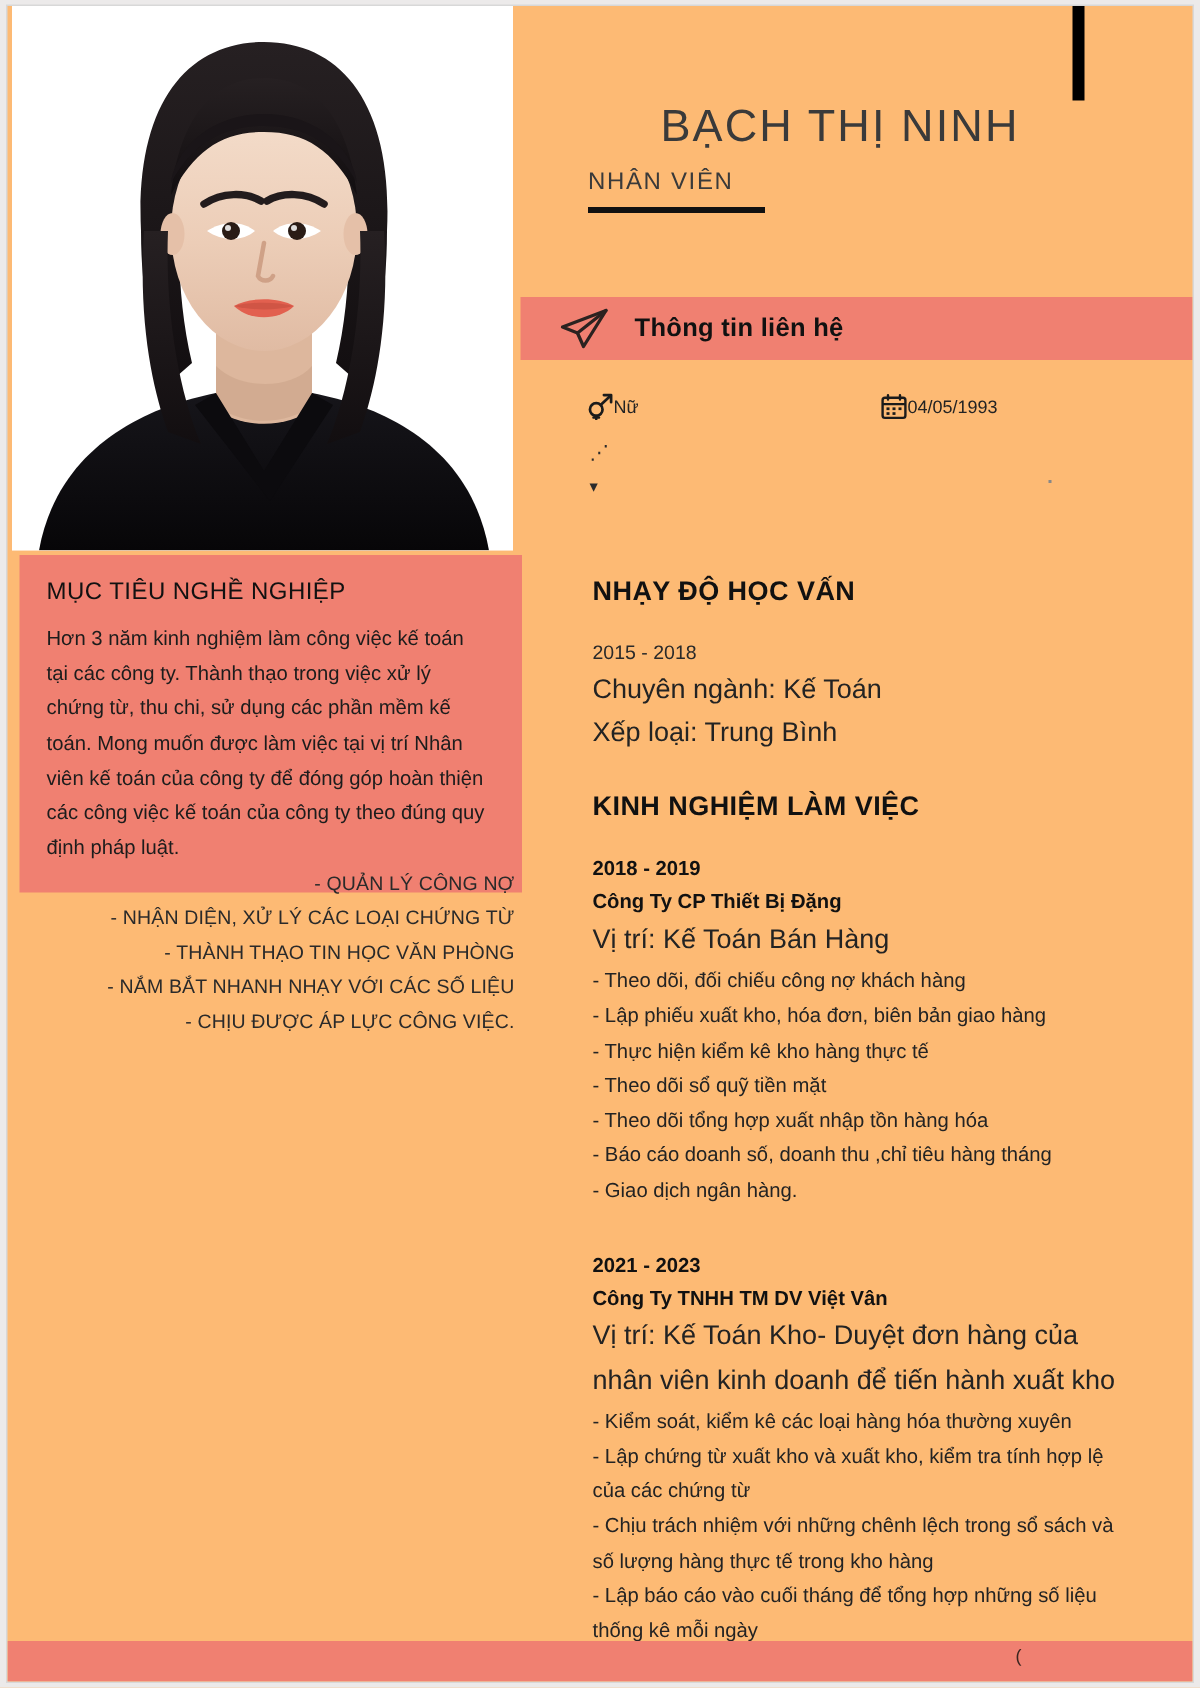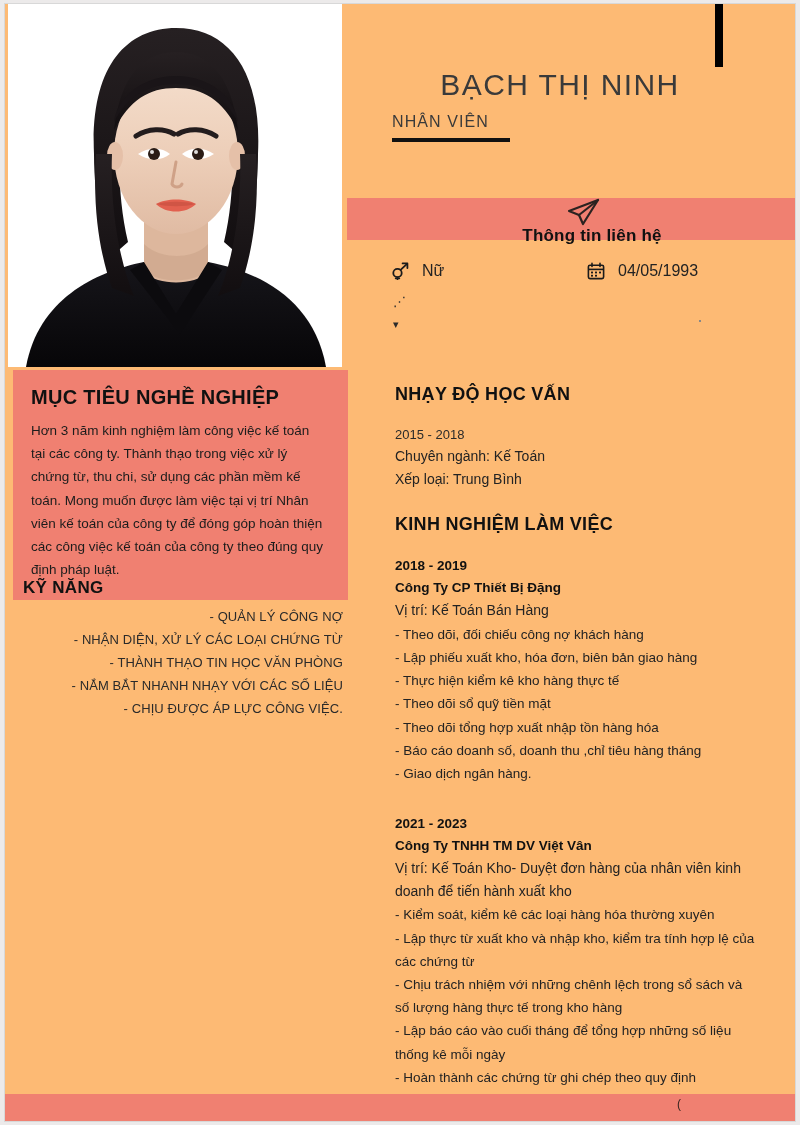--- a/index.html
+++ b/index.html
@@ -81,21 +81,20 @@
   .contact-band {
     position: absolute;
     left: 342px;
     top: 194px;
     width: 448px;
     height: 42px;
     background: #F08071;
     display: flex;
     align-items: center;
     padding-left: 26px;
-    flex-direction: column;
   }
   .plane-icon { width: 34px; height: 28px; flex: 0 0 auto; }
   .contact-title {
     font-size: 17px;
     font-weight: bold;
     color: #111111;
     margin-left: 16px;
     letter-spacing: .2px;
   }
 
@@ -107,23 +106,22 @@
   }
   .contact-row {
     display: flex;
     align-items: flex-start;
     height: 34px;
   }
   .c-item { display: flex; align-items: center; }
   .c-item.first { width: 196px; }
   .c-ico { width: 18px; height: 18px; flex: 0 0 auto; }
   .c-txt {
-    font-size: 16px;
+    font-size: 12px;
     color: #232323;
-    margin-left: 13px;
   }
   .ghost-row { height: 30px; position: relative; }
   .ghost-a, .ghost-b {
     position: absolute;
     left: 2px;
     color: #2b2b2b;
     font-size: 13px;
   }
   .ghost-a { top: -2px; }
   .ghost-b { top: 22px; font-size: 11px; }
@@ -139,22 +137,22 @@
   
   .objective {
     position: absolute;
     left: 8px;
     top: 366px;
     width: 335px;
     background: #F08071;
     padding: 16px 22px 18px 18px;
   }
   .obj-title {
-    font-size: 20px;
-    font-weight: bold;
+    font-size: 16px;
+    font-weight: normal;
     color: #111111;
     letter-spacing: .3px;
     margin-bottom: 10px;
   }
   .obj-body {
     font-size: 13.5px;
     line-height: 1.72;
     color: #1c1c1c;
   }
 
@@ -199,21 +197,21 @@
     color: #2a2a2a;
     line-height: 1.62;
   }
   .ent-org {
     font-size: 13.5px;
     font-weight: bold;
     color: #111111;
     line-height: 1.62;
   }
   .ent-line {
-    font-size: 14px;
+    font-size: 18px;
     color: #232323;
     line-height: 1.62;
   }
   .sec-title.exp { margin-top: 24px; display: block; }
   .job { margin-top: 20px; }
   .job + .job { margin-top: 28px; }
   .job-bullets { margin-top: 1px; }
   .bullet {
     font-size: 13.5px;
     color: #232323;
@@ -353,21 +351,20 @@
       <span class="ghost-dot"></span>
     </div>
   </div>
 
   <div class="objective">
     <div class="obj-title">MỤC TIÊU NGHỀ NGHIỆP</div>
     <div class="obj-body">Hơn 3 năm kinh nghiệm làm công việc kế toán tại các công ty. Thành thạo trong việc xử lý chứng từ, thu chi, sử dụng các phần mềm kế toán. Mong muốn được làm việc tại vị trí Nhân viên kế toán của công ty để đóng góp hoàn thiện các công việc kế toán của công ty theo đúng quy định pháp luật.</div>
   </div>
 
   <div class="skills">
-    <div class="skills-title">KỸ NĂNG</div>
     <div>
       <div class="skill-line">- QUẢN LÝ CÔNG NỢ</div>
       <div class="skill-line">- NHẬN DIỆN, XỬ LÝ CÁC LOẠI CHỨNG TỪ</div>
       <div class="skill-line">- THÀNH THẠO TIN HỌC VĂN PHÒNG</div>
       <div class="skill-line">- NẮM BẮT NHANH NHẠY VỚI CÁC SỐ LIỆU</div>
       <div class="skill-line">- CHỊU ĐƯỢC ÁP LỰC CÔNG VIỆC.</div>
     </div>
   </div>
 
   <div class="right-col">
@@ -395,21 +392,21 @@
         <div class="bullet">- Giao dịch ngân hàng.</div>
       </div>
     </div>
 
     <div class="job">
       <div class="ent-org">2021 - 2023</div>
       <div class="ent-org">Công Ty TNHH TM DV Việt Vân</div>
       <div class="ent-line">Vị trí: Kế Toán Kho- Duyệt đơn hàng của nhân viên kinh doanh để tiến hành xuất kho</div>
       <div class="job-bullets">
         <div class="bullet">- Kiểm soát, kiểm kê các loại hàng hóa thường xuyên</div>
-        <div class="bullet">- Lập thực từ xuất kho và nhập kho, kiểm tra tính hợp lệ của các chứng từ</div>
+        <div class="bullet">- Lập chứng từ xuất kho và xuất kho, kiểm tra tính hợp lệ của các chứng từ</div>
         <div class="bullet">- Chịu trách nhiệm với những chênh lệch trong sổ sách và số lượng hàng thực tế trong kho hàng</div>
         <div class="bullet">- Lập báo cáo vào cuối tháng để tổng hợp những số liệu thống kê mỗi ngày</div>
         <div class="bullet">- Hoàn thành các chứng từ ghi chép theo quy định</div>
         <div class="bullet">- Đối chiếu lại hàng hóa thực tế và trên sổ sách</div>
       </div>
     </div>
 
   </div>
 
   <div class="bottom-band">

